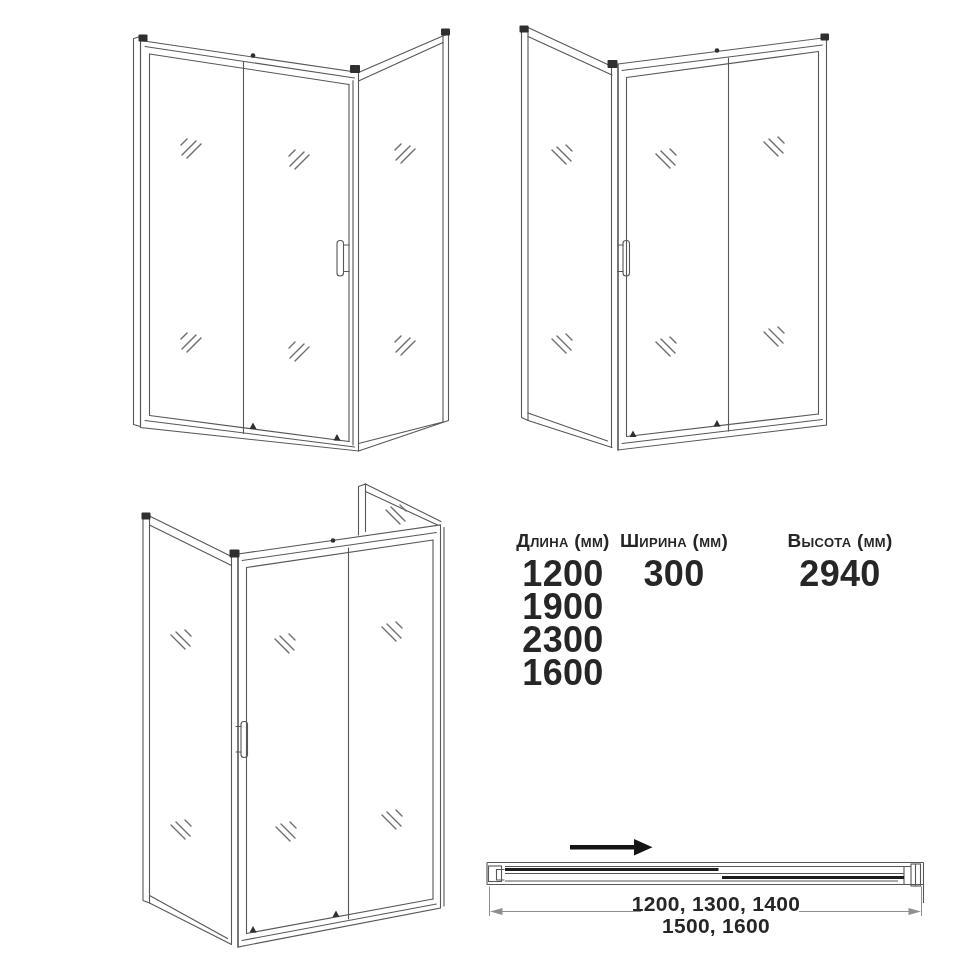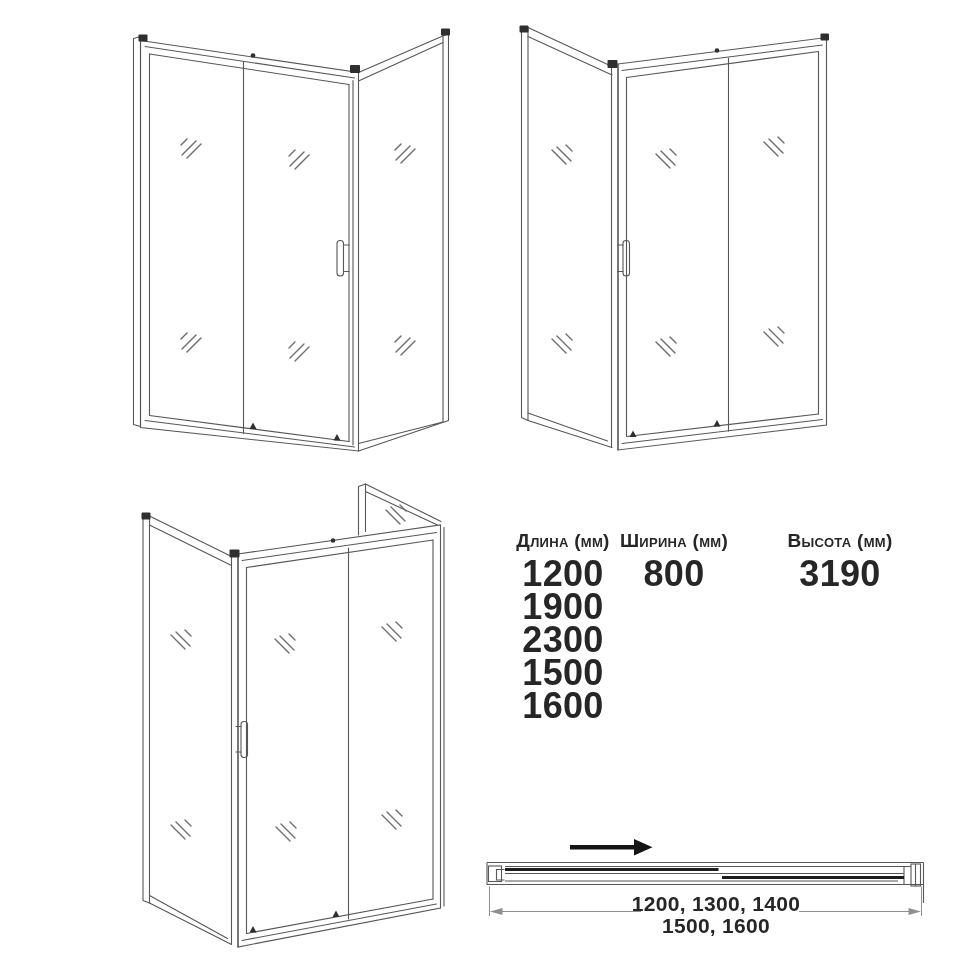--- a/index.html
+++ b/index.html
@@ -185,32 +185,31 @@
       <text x="716" y="932.5" text-anchor="middle" font-size="21" fill="#262626" stroke="none">1500, 1600</text>
     </g>
   </svg>
 
   <div class="spec-col" style="left:477px">
     <div class="hdr">Длина (мм)</div>
     <div class="vals">
       <div class="v">1200</div>
       <div class="v">1900</div>
       <div class="v">2300</div>
-      <div class="v">1500</div>
       <div class="v">1600</div>
     </div>
   </div>
 
   <div class="spec-col" style="left:588px">
     <div class="hdr">Ширина (мм)</div>
     <div class="vals">
-      <div class="v">800</div>
+      <div class="v">300</div>
     </div>
   </div>
 
   <div class="spec-col" style="left:754px">
     <div class="hdr">Высота (мм)</div>
     <div class="vals">
-      <div class="v">3190</div>
+      <div class="v">2940</div>
     </div>
   </div>
 
 </div>
 
 </body></html>

